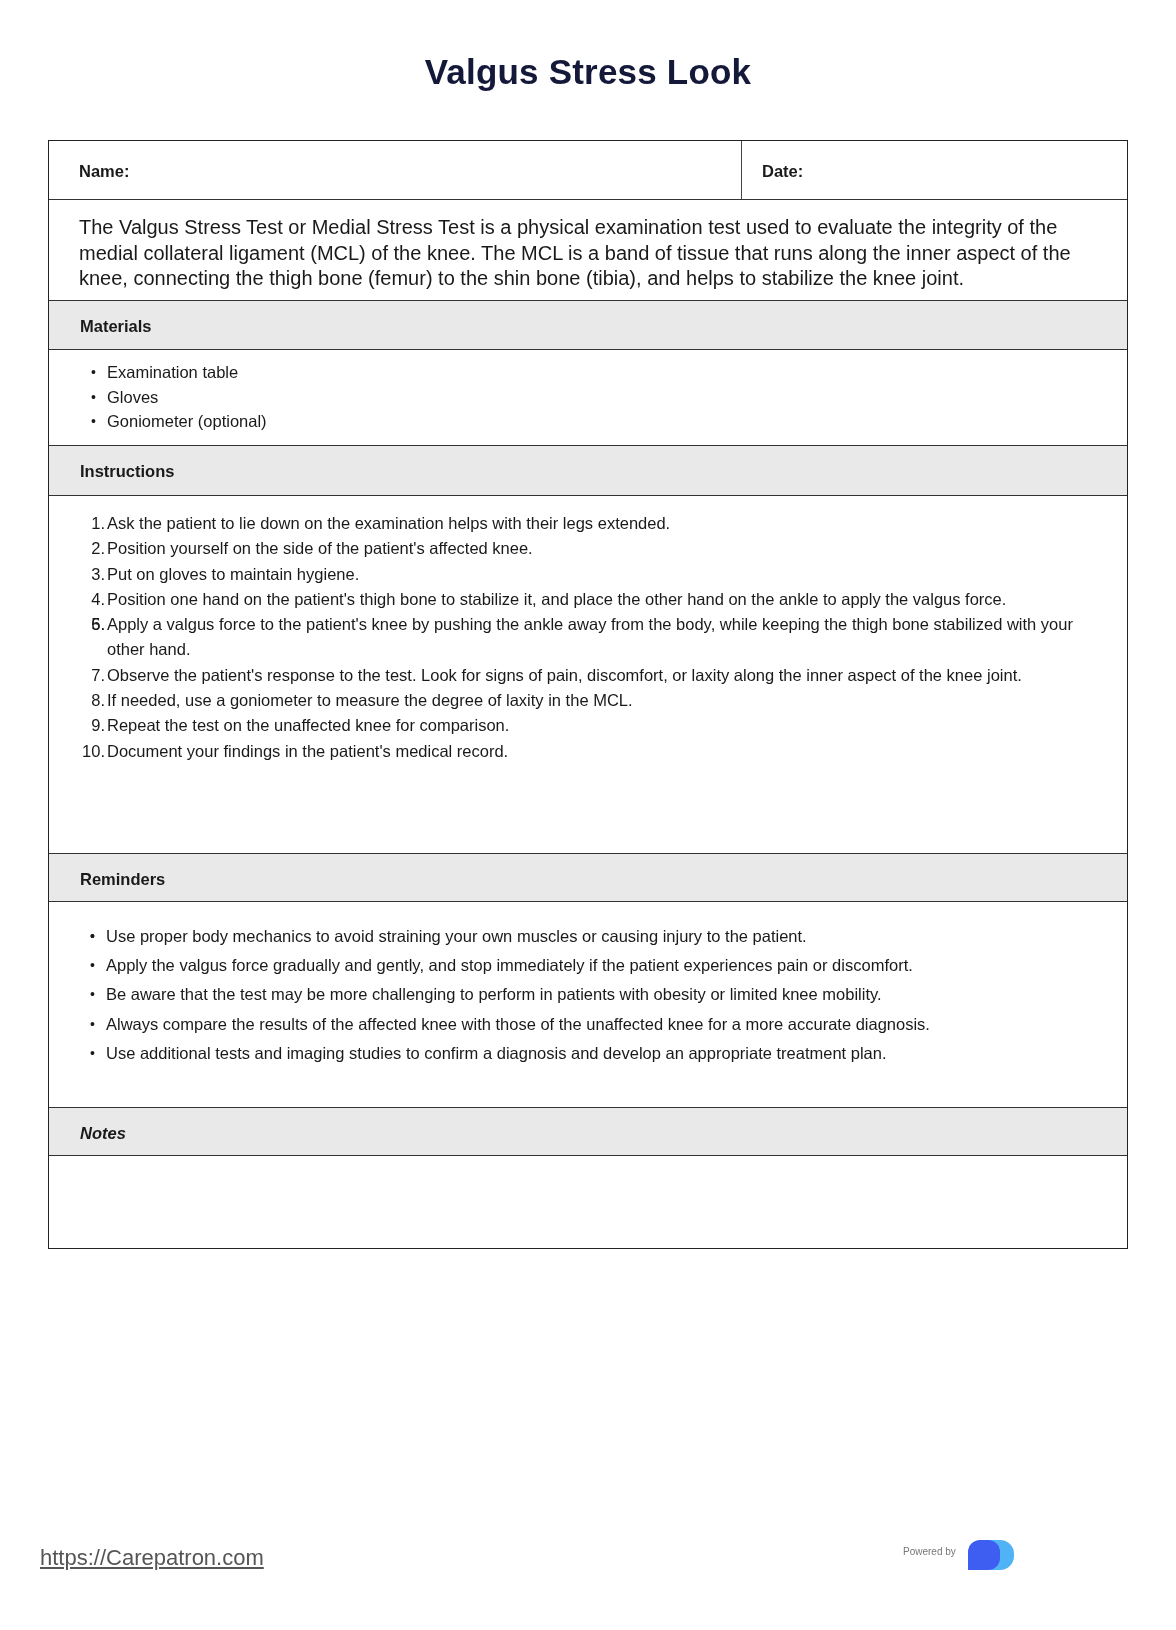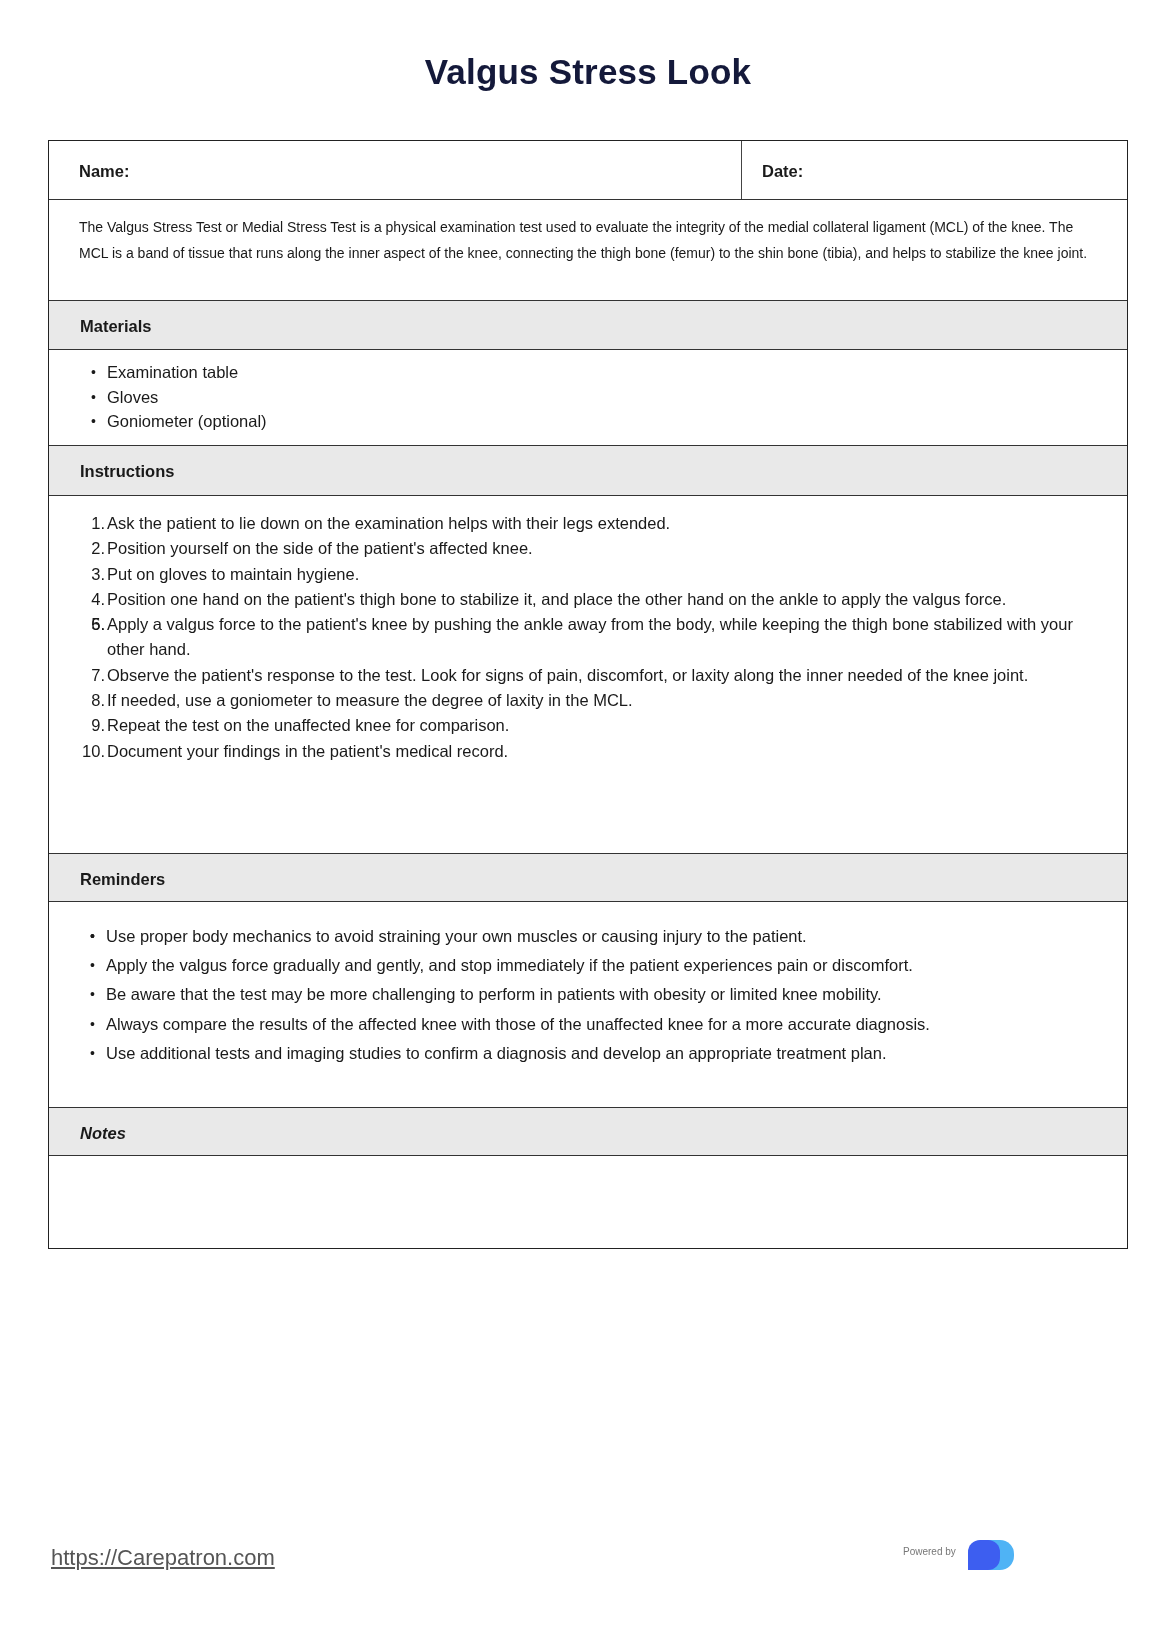--- a/index.html
+++ b/index.html
@@ -20,38 +20,38 @@
     .cell-name {
       position: absolute; left: 0; top: 0; width: 693px; height: 100%;
       border-right: 1px solid #444; box-sizing: border-box;
     }
     .cell-date { position: absolute; left: 693px; right: 0; top: 0; height: 100%; }
     .field-label {
       position: absolute; left: 30px; top: 21px; font-size: 16.5px; font-weight: bold;
     }
     .intro {
       top: 59px; height: 101px; border-bottom: 1.5px solid #333;
-      padding: 15px 30px 0 30px; font-size: 14px; line-height: 25.5px;
+      padding: 15px 30px 0 30px; font-size: 20px; line-height: 25.5px;
     }
     .sec-head {
       background: #e9e9e9; border-bottom: 1.5px solid #333;
       font-size: 16.5px; font-weight: bold; padding-left: 30px;
     }
     .sec-head span { position: absolute; top: 16px; left: 31px; }
     .sec-body { border-bottom: 1.5px solid #333; font-size: 16.5px; }
     ul.bullets { list-style: none; margin: 0; padding: 0; }
     ul.bullets li { position: relative; padding-left: 58px; }
     ul.bullets li .dot {
       position: absolute; left: 42px; top: 0; font-size: 14px;
     }
     ol.steps { list-style: none; margin: 0; padding: 0; }
     ol.steps li { position: relative; padding-left: 58px; padding-right: 40px; line-height: 25.3px; }
     ol.steps li .num { position: absolute; right: calc(100% - 56px); top: 0; }
     .footer-link {
-      position: absolute; left: 51px; top: 1545px; font-size: 22px;
+      position: absolute; left: 40px; top: 1545px; font-size: 22px;
       color: #555; text-decoration: underline; text-underline-offset: 2px;
     }
     .powered {
       position: absolute; left: 903px; top: 1546px; font-size: 10px; color: #777;
     }
     .logo {
       position: absolute; left: 966px; top: 1538px; width: 52px; height: 34px;
     }
     .brand {
       position: absolute; left: 1021px; top: 1635px; font-size: 24px; color: #14193a;
@@ -93,21 +93,21 @@
     <span>Instructions</span>
   </div>
   <div class="row sec-body" style="top:355px;height:358px;padding-top:15px;">
     <ol class="steps">
       <li><span class="num">1.</span><span>Ask the patient to lie down on the examination helps with their legs extended.</span></li>
       <li><span class="num">2.</span><span>Position yourself on the side of the patient's affected knee.</span></li>
       <li><span class="num">3.</span><span>Put on gloves to maintain hygiene.</span></li>
       <li><span class="num">4.</span><span>Position one hand on the patient's thigh bone to stabilize it, and place the other hand on the ankle to apply the valgus force.</span></li>
       <li><span class="num">5.</span></li>
       <li><span class="num">6.</span><span>Apply a valgus force to the patient's knee by pushing the ankle away from the body, while keeping the thigh bone stabilized with your other hand.</span></li>
-      <li><span class="num">7.</span><span>Observe the patient's response to the test. Look for signs of pain, discomfort, or laxity along the inner needed of the knee joint.</span></li>
+      <li><span class="num">7.</span><span>Observe the patient's response to the test. Look for signs of pain, discomfort, or laxity along the inner aspect of the knee joint.</span></li>
       <li><span class="num">8.</span><span>If needed, use a goniometer to measure the degree of laxity in the MCL.</span></li>
       <li><span class="num">9.</span><span>Repeat the test on the unaffected knee for comparison.</span></li>
       <li><span class="num">10.</span><span>Document your findings in the patient's medical record.</span></li>
     </ol>
   </div>
 
   <div class="row sec-head" style="top:713px;height:48px;">
     <span>Reminders</span>
   </div>
   <div class="row sec-body" style="top:761px;height:206px;padding-top:20px;line-height:29.2px;">

